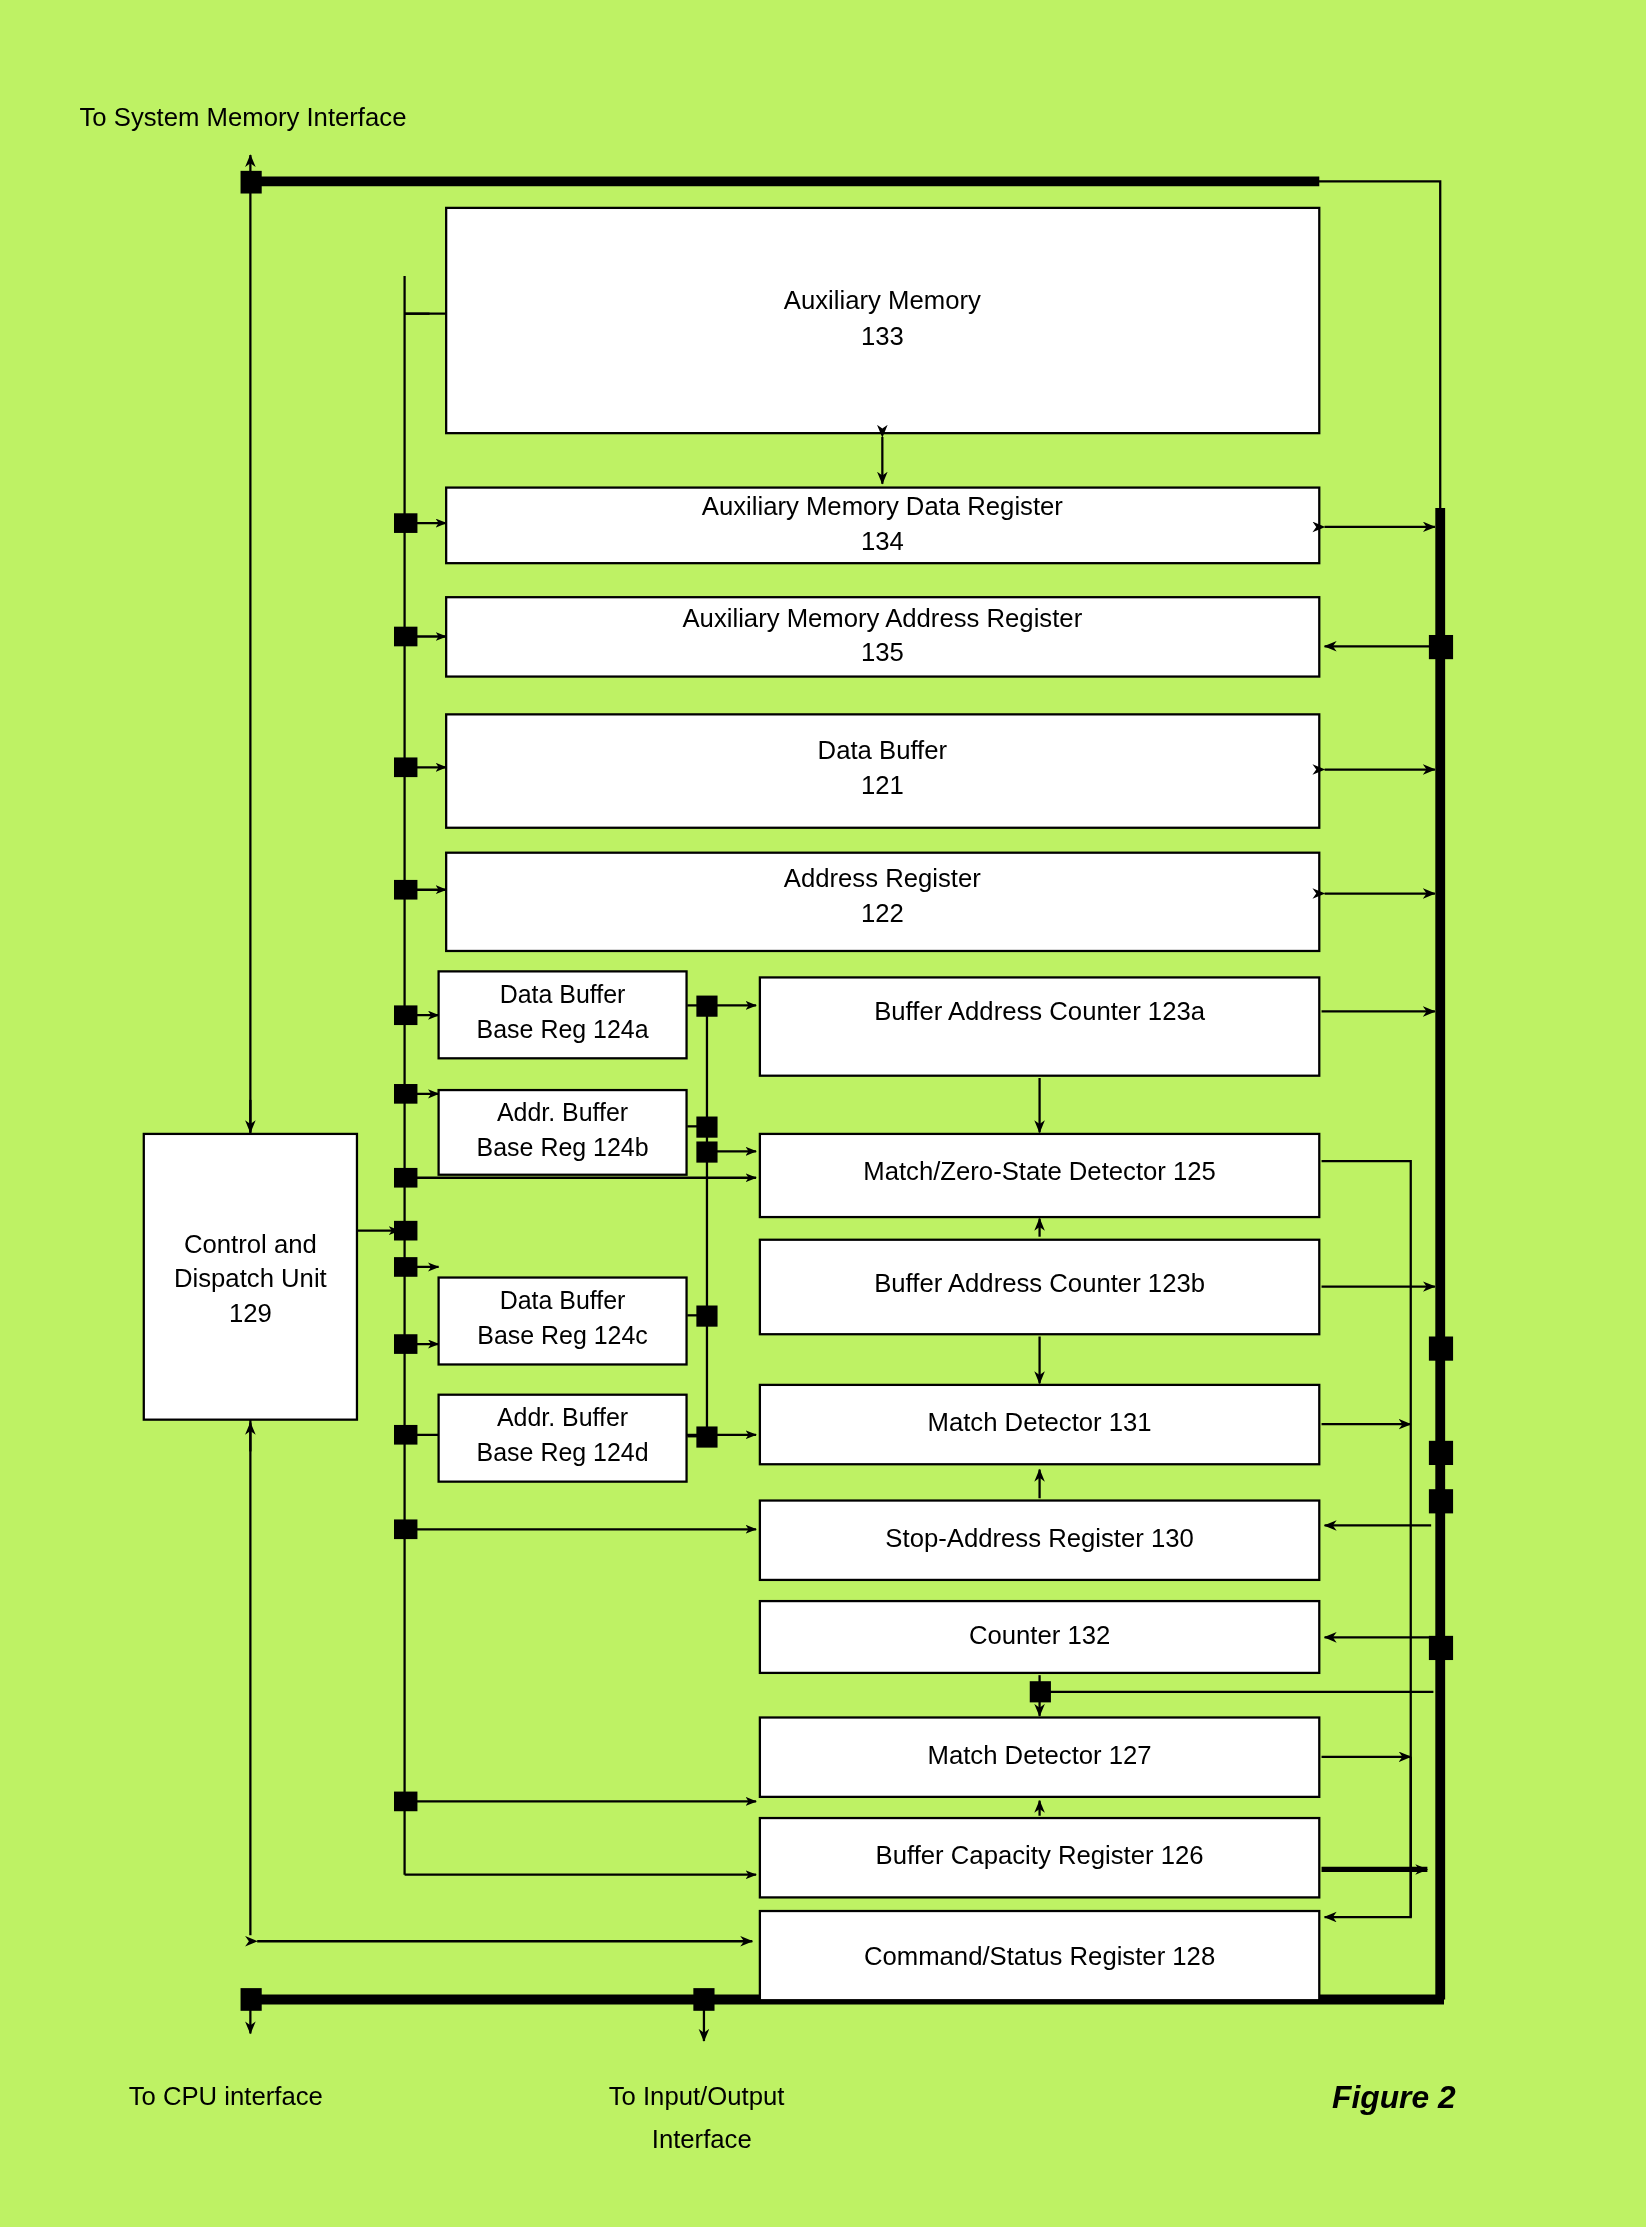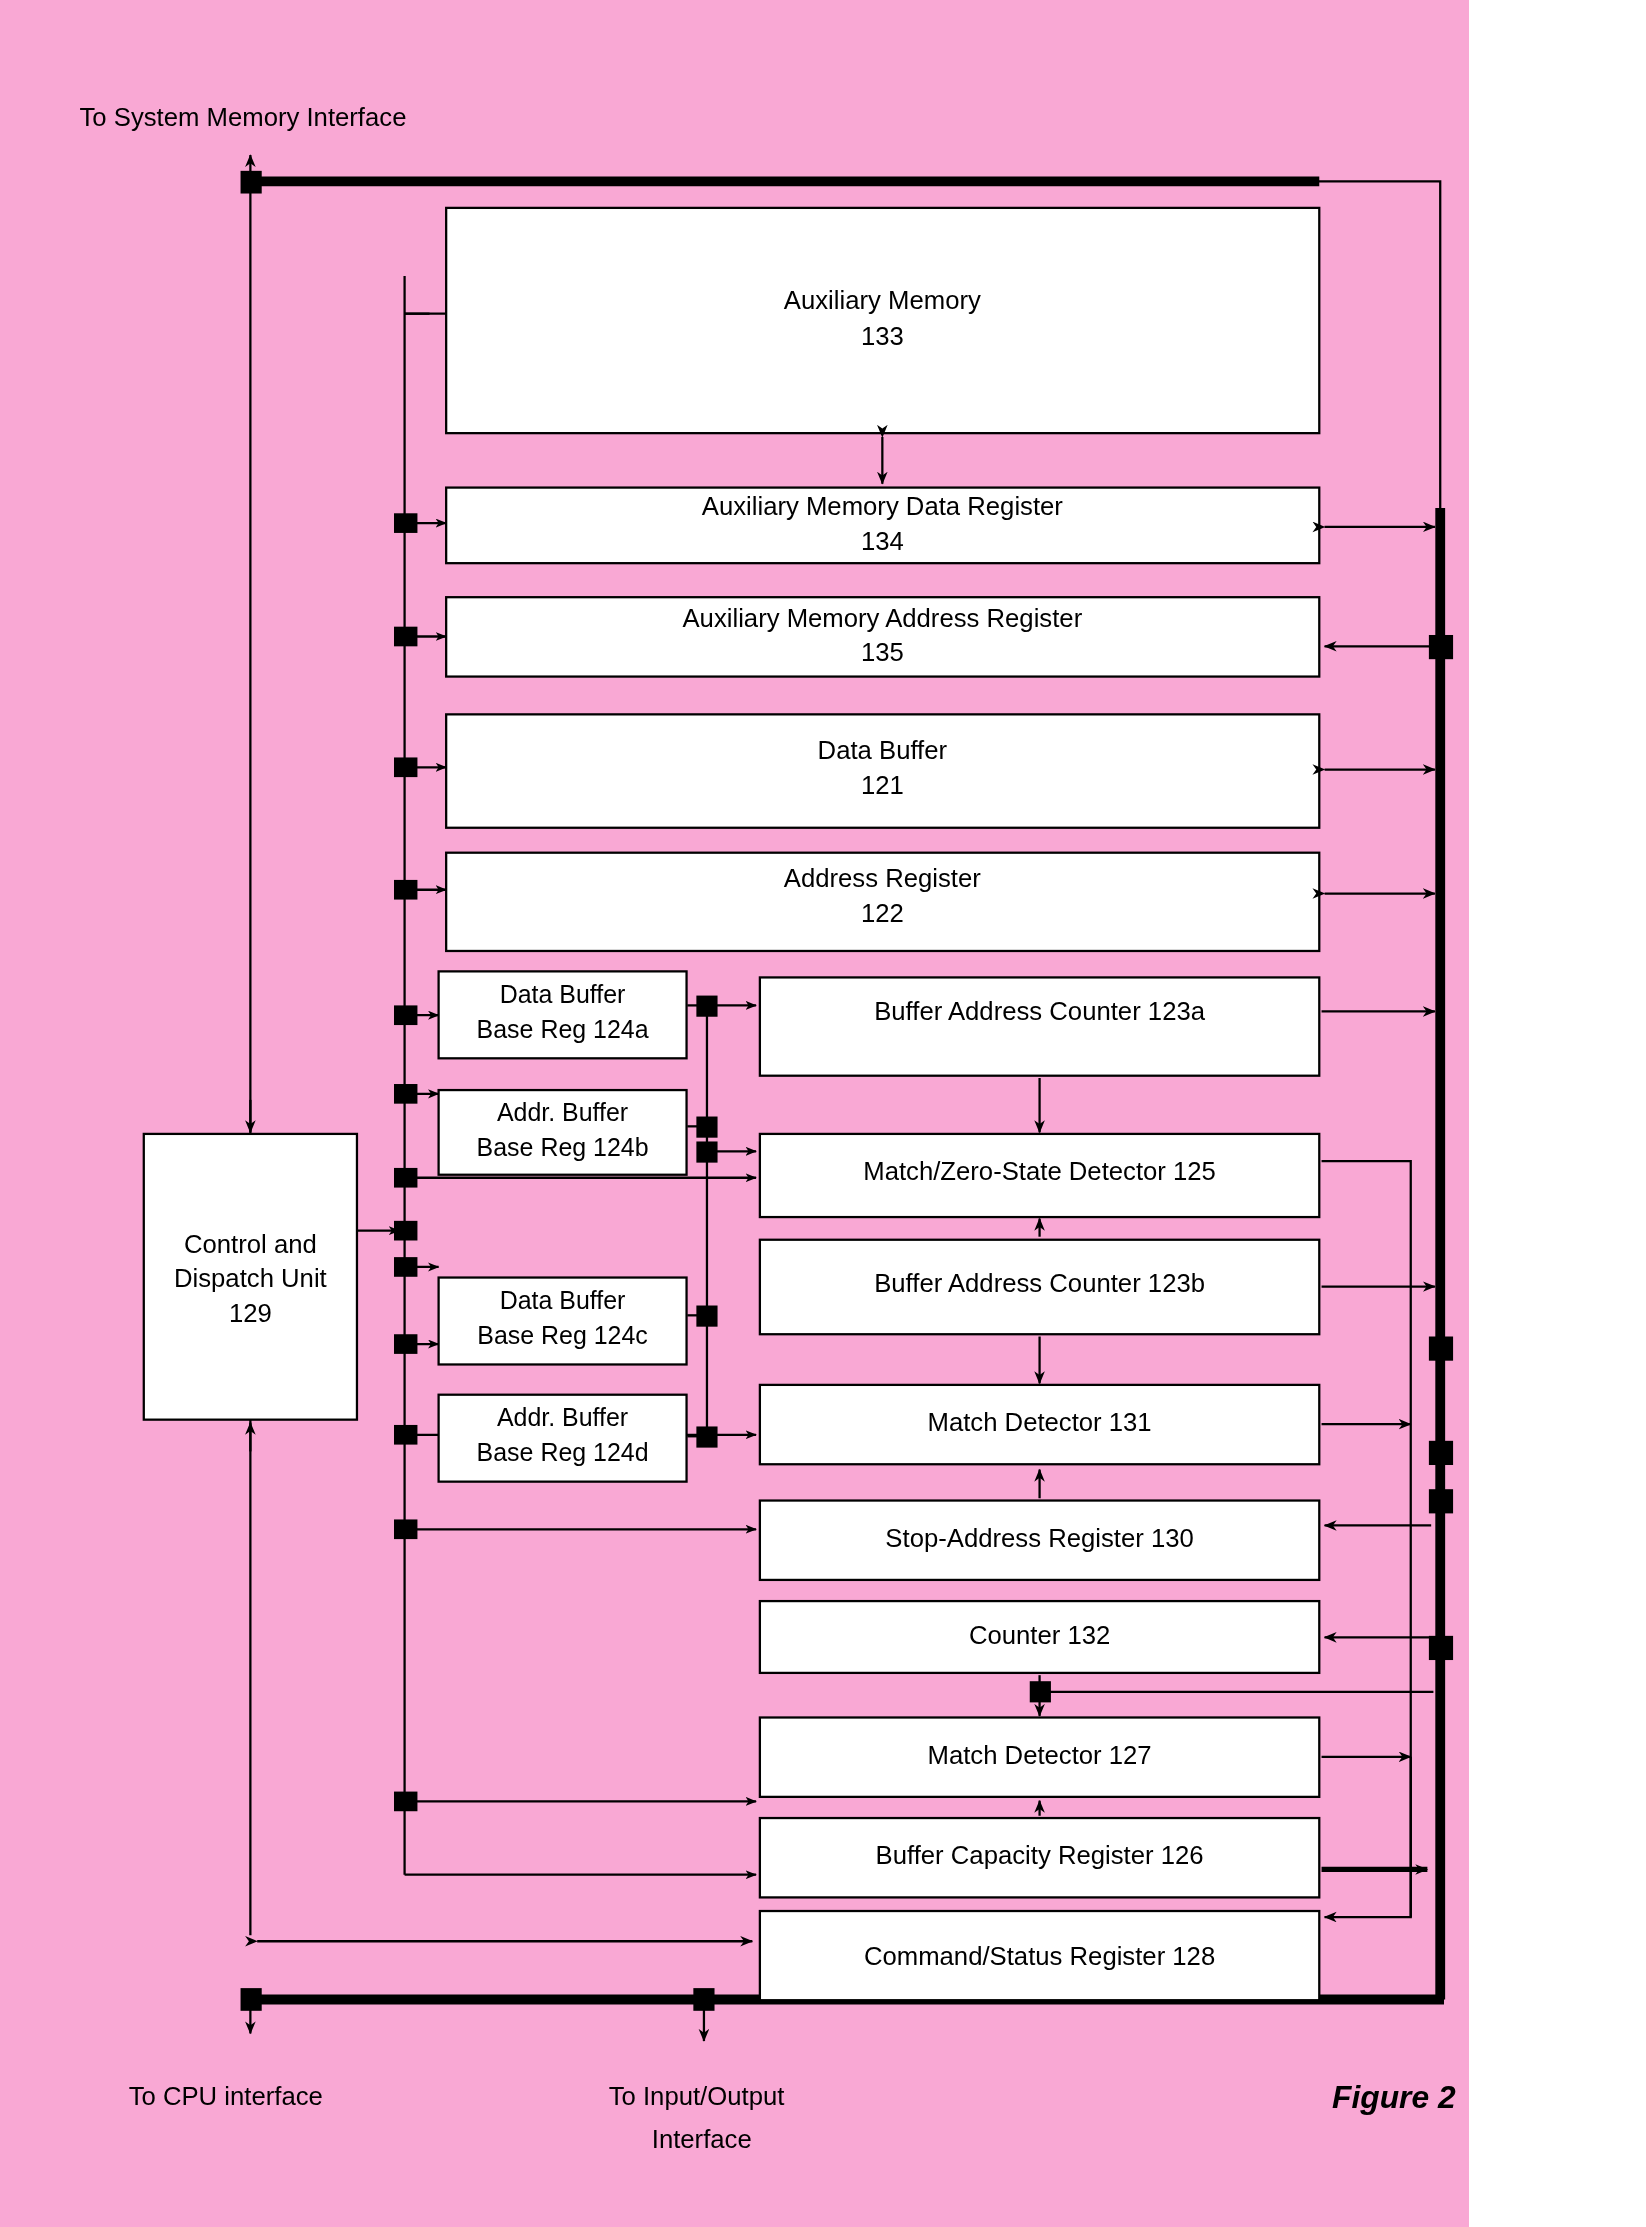--- a/index.html
+++ b/index.html
@@ -2,23 +2,23 @@
 <html style="font-size:12px"><head>
 <meta charset="utf-8">
 <style>
   html, body {
     margin: 0;
     padding: 0;
     background: #ffffff;
   }
   #figure-root {
     position: relative;
-    width: 1469px;
+    width: 1646px;
     height: 2227px;
-    background: #f9a8d4;
+    background: #bef264;
     font-family: "Liberation Sans", sans-serif;
     overflow: hidden;
   }
   #figure-svg {
     position: absolute;
     left: 0;
     top: 0;
     width: 1646px;
     height: 2227px;
   }

